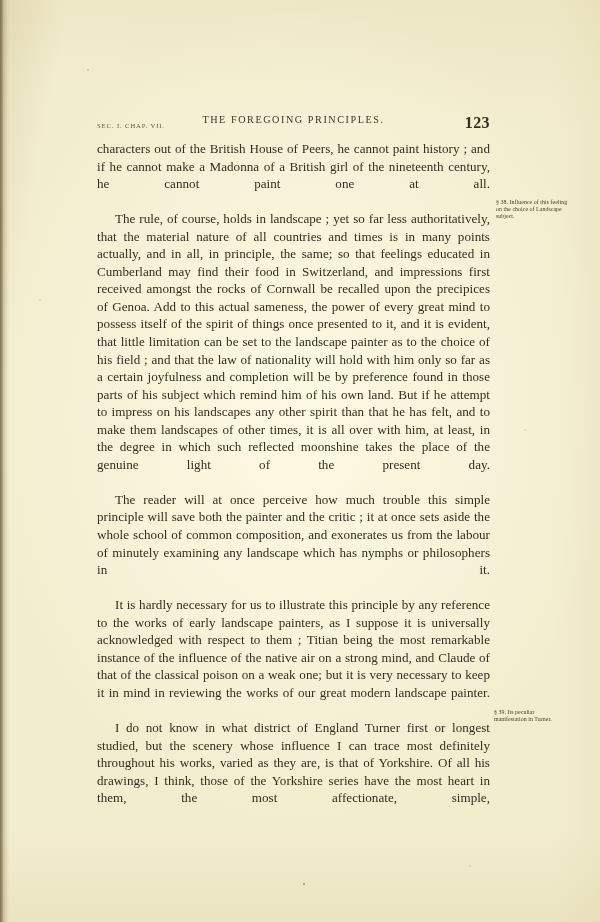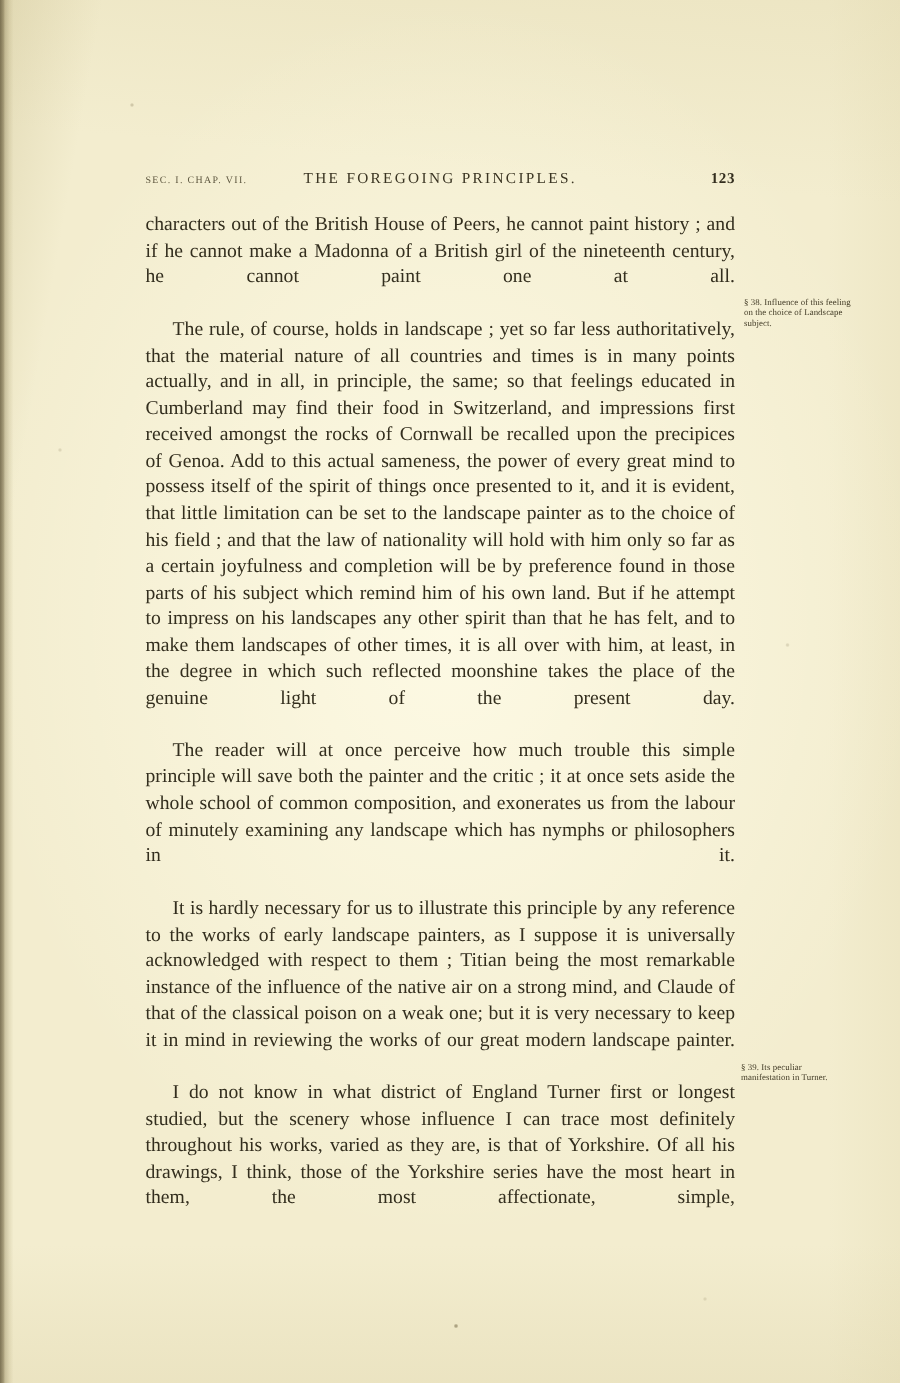--- a/index.html
+++ b/index.html
@@ -79,21 +79,21 @@
     left: 0;
     right: 0;
     text-align: center;
     font-size: 10.2px;
     letter-spacing: 1.55px;
     text-transform: uppercase;
     color: #3a3422;
     white-space: nowrap;
   }
   .rh-folio {
-    font-size: 10px;
+    font-size: 16px;
     letter-spacing: 0.4px;
     color: #332e1e;
     font-weight: 600;
     white-space: nowrap;
     position: relative;
     z-index: 2;
   }
 
   
   .text-column {

